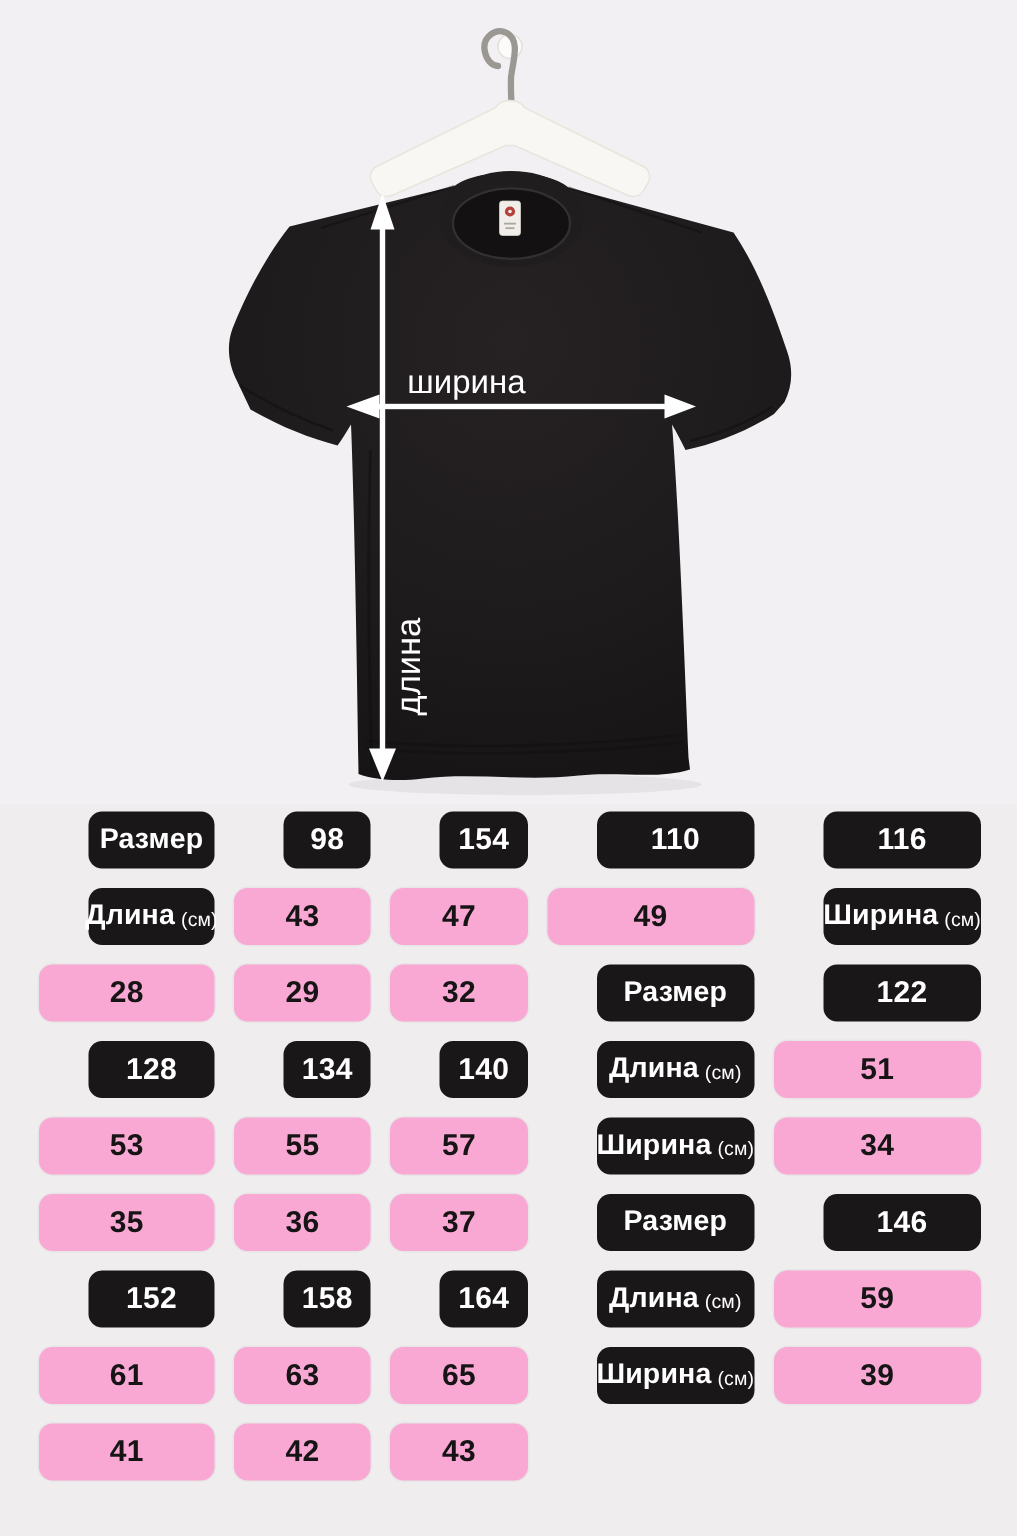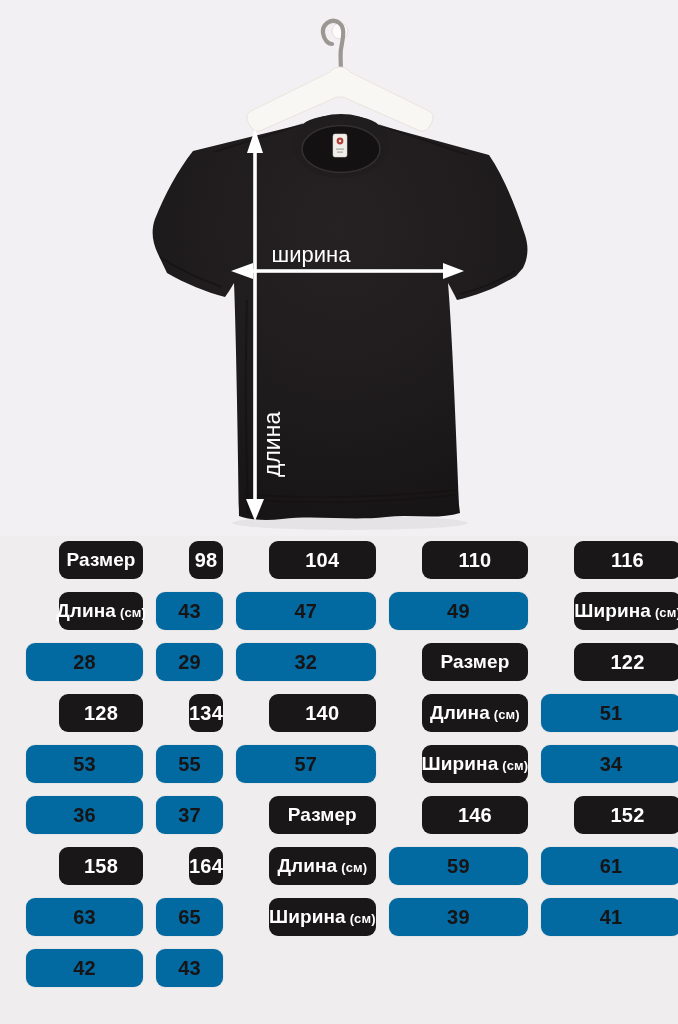--- a/index.html
+++ b/index.html
@@ -26,23 +26,23 @@
     display:flex;
     align-items:center;
     justify-content:center;
     gap:4px;
     font-weight:700;
     font-size:20px;
     letter-spacing:.2px;
     white-space:nowrap;
   }
   .dark { background:#1a1718; color:#ffffff;margin-left:33px; }
-  .light { background:#0369a1; color:#161415; box-shadow:0 0 0 1px rgba(0,0,0,.03); }
+  .light { background:#f9a8d4; color:#161415; box-shadow:0 0 0 1px rgba(0,0,0,.03); }
   .lbl { font-size:19px; letter-spacing:.1px; }
-  .unit { font-size:13px; font-weight:700; position:relative; top:1px; }
+  .unit { font-size:13px; font-weight:400; position:relative; top:1px; }
 </style>
 </head>
 <body>
 
 <div class="page">
 
   <div class="photo">
     <svg viewBox="0 0 678 536" xmlns="http://www.w3.org/2000/svg" font-family="Liberation Sans, sans-serif">
       <defs>
         <radialGradient id="teeGrad" cx="50%" cy="28%" r="85%">
@@ -118,21 +118,21 @@
 
       <text x="311" y="262" text-anchor="middle" font-size="22" fill="#ffffff">ширина</text>
       <text transform="translate(280 477) rotate(-90)" font-size="23" fill="#ffffff">длина</text>
     </svg>
   </div>
 
   <div class="chart">
 
     <div class="c dark lbl">Размер</div>
     <div class="c dark">98</div>
-    <div class="c dark">104</div>
+    <div class="c dark">154</div>
     <div class="c dark">110</div>
     <div class="c dark">116</div>
 
     <div class="c dark lbl">
       <span>Длина</span>
       <span class="unit">(см)</span>
     </div>
     <div class="c light">43</div>
     <div class="c light">47</div>
     <div class="c light">49</div>
@@ -158,20 +158,21 @@
     <div class="c light">51</div>
     <div class="c light">53</div>
     <div class="c light">55</div>
     <div class="c light">57</div>
 
     <div class="c dark lbl">
       <span>Ширина</span>
       <span class="unit">(см)</span>
     </div>
     <div class="c light">34</div>
+    <div class="c light">35</div>
     <div class="c light">36</div>
     <div class="c light">37</div>
 
     <div class="c dark lbl">Размер</div>
     <div class="c dark">146</div>
     <div class="c dark">152</div>
     <div class="c dark">158</div>
     <div class="c dark">164</div>
 
     <div class="c dark lbl">

